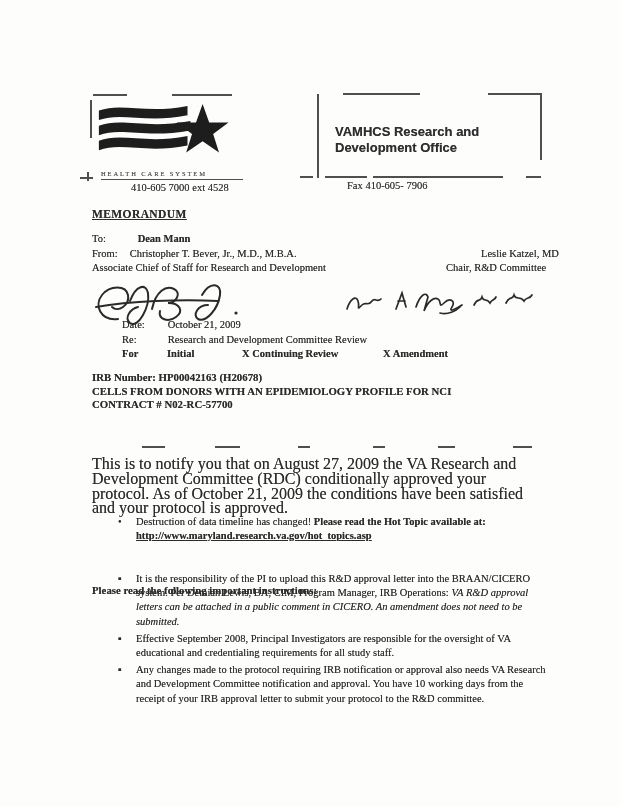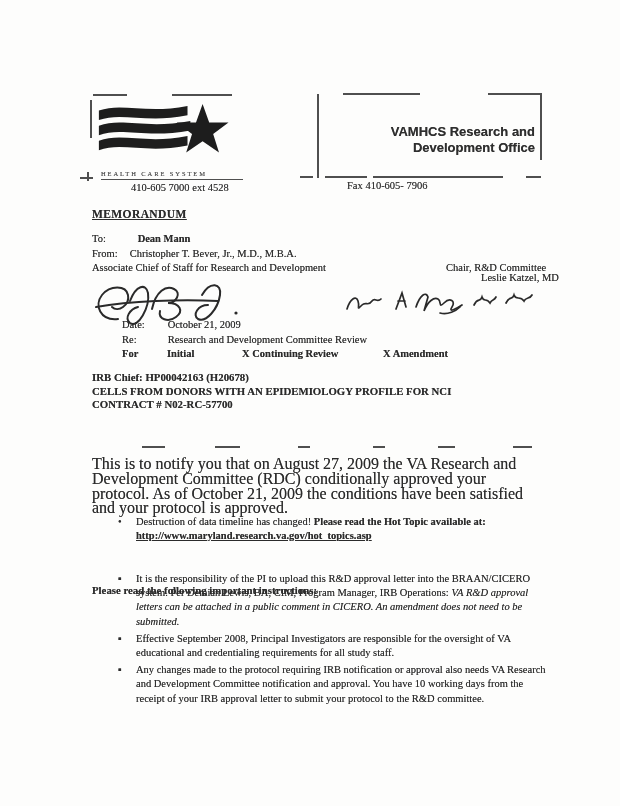--- a/index.html
+++ b/index.html
@@ -17,21 +17,21 @@
   .vrule{position:absolute;background:#4f4f4f;width:2px;}
 
   
   .org-name{font-size:14px;letter-spacing:2.2px;color:#333;white-space:nowrap;}
   .org-sub{font-size:6.5px;letter-spacing:1.9px;color:#555;border-bottom:1.5px solid #4f4f4f;
            padding-bottom:2px;white-space:nowrap;}
   .phone{font-size:10.5px;color:#333;white-space:nowrap;}
   .office-title{
     font-family:"Liberation Sans", sans-serif;
     font-weight:bold;font-size:13px;line-height:15.5px;
-    text-align:right;color:#2e2e2e;width:200px;
+    text-align:left;color:#2e2e2e;width:200px;
   }
   .fax{font-size:10.5px;color:#333;white-space:nowrap;}
 
   
   .memo-title{font-size:11.5px;font-weight:bold;text-decoration:underline;letter-spacing:.4px;}
   .row{position:relative;height:14.5px;font-size:10.5px;white-space:nowrap;}
   .lbl{display:inline-block;font-weight:normal;}
   .lbl-w{width:43px;}
   .r-abs{position:absolute;top:0;}
   .bold{font-weight:bold;}
@@ -88,21 +88,21 @@
   <div class="abs memo-title" style="left:92px;top:208px;">MEMORANDUM</div>
 
   <div class="abs" style="left:92px;top:233px;width:465px;">
     <div class="row">
       <span class="lbl lbl-w">To:</span>
       <span class="bold">Dean Mann</span>
     </div>
     <div class="row">
       <span class="lbl" style="width:35px;">From:</span>
       <span>Christopher T. Bever, Jr., M.D., M.B.A.</span>
-      <span class="r-abs" style="left:389px;margin-top:24px;">Leslie Katzel, MD</span>
+      <span class="r-abs" style="left:389px;">Leslie Katzel, MD</span>
     </div>
     <div class="row">
       <span>Associate Chief of Staff for Research and Development</span>
       <span class="r-abs" style="left:354px;">Chair, R&amp;D Committee</span>
     </div>
   </div>
 
   <div class="abs" style="left:90px;top:279px;">
     <svg width="165" height="56" viewBox="0 0 165 56" fill="none" stroke="#2a2a2a" stroke-width="2" stroke-linecap="round">
       <path d="M28,40 C10,42 4,26 12,16 C20,6 36,6 38,16 C40,26 28,34 22,28"></path>
@@ -135,21 +135,21 @@
     </div>
     <div class="row bold">
       <span class="r-abs" style="left:0;">For</span>
       <span class="r-abs" style="left:45px;">Initial</span>
       <span class="r-abs" style="left:120px;">X  Continuing Review</span>
       <span class="r-abs" style="left:261px;">X Amendment</span>
     </div>
   </div>
 
   <div class="abs irb" style="left:92px;top:371px;width:470px;">
-    <div>IRB Chief: HP00042163 (H20678)</div>
+    <div>IRB Number: HP00042163 (H20678)</div>
     <div>CELLS FROM DONORS WITH AN EPIDEMIOLOGY PROFILE FOR NCI</div>
     <div>CONTRACT # N02-RC-57700</div>
   </div>
 
   <div class="rule" style="left:142px;top:446px;width:23px;"></div>
   <div class="rule" style="left:215px;top:446px;width:25px;"></div>
   <div class="rule" style="left:298px;top:446px;width:12px;"></div>
   <div class="rule" style="left:373px;top:446px;width:12px;"></div>
   <div class="rule" style="left:438px;top:446px;width:17px;"></div>
   <div class="rule" style="left:513px;top:446px;width:19px;"></div>

